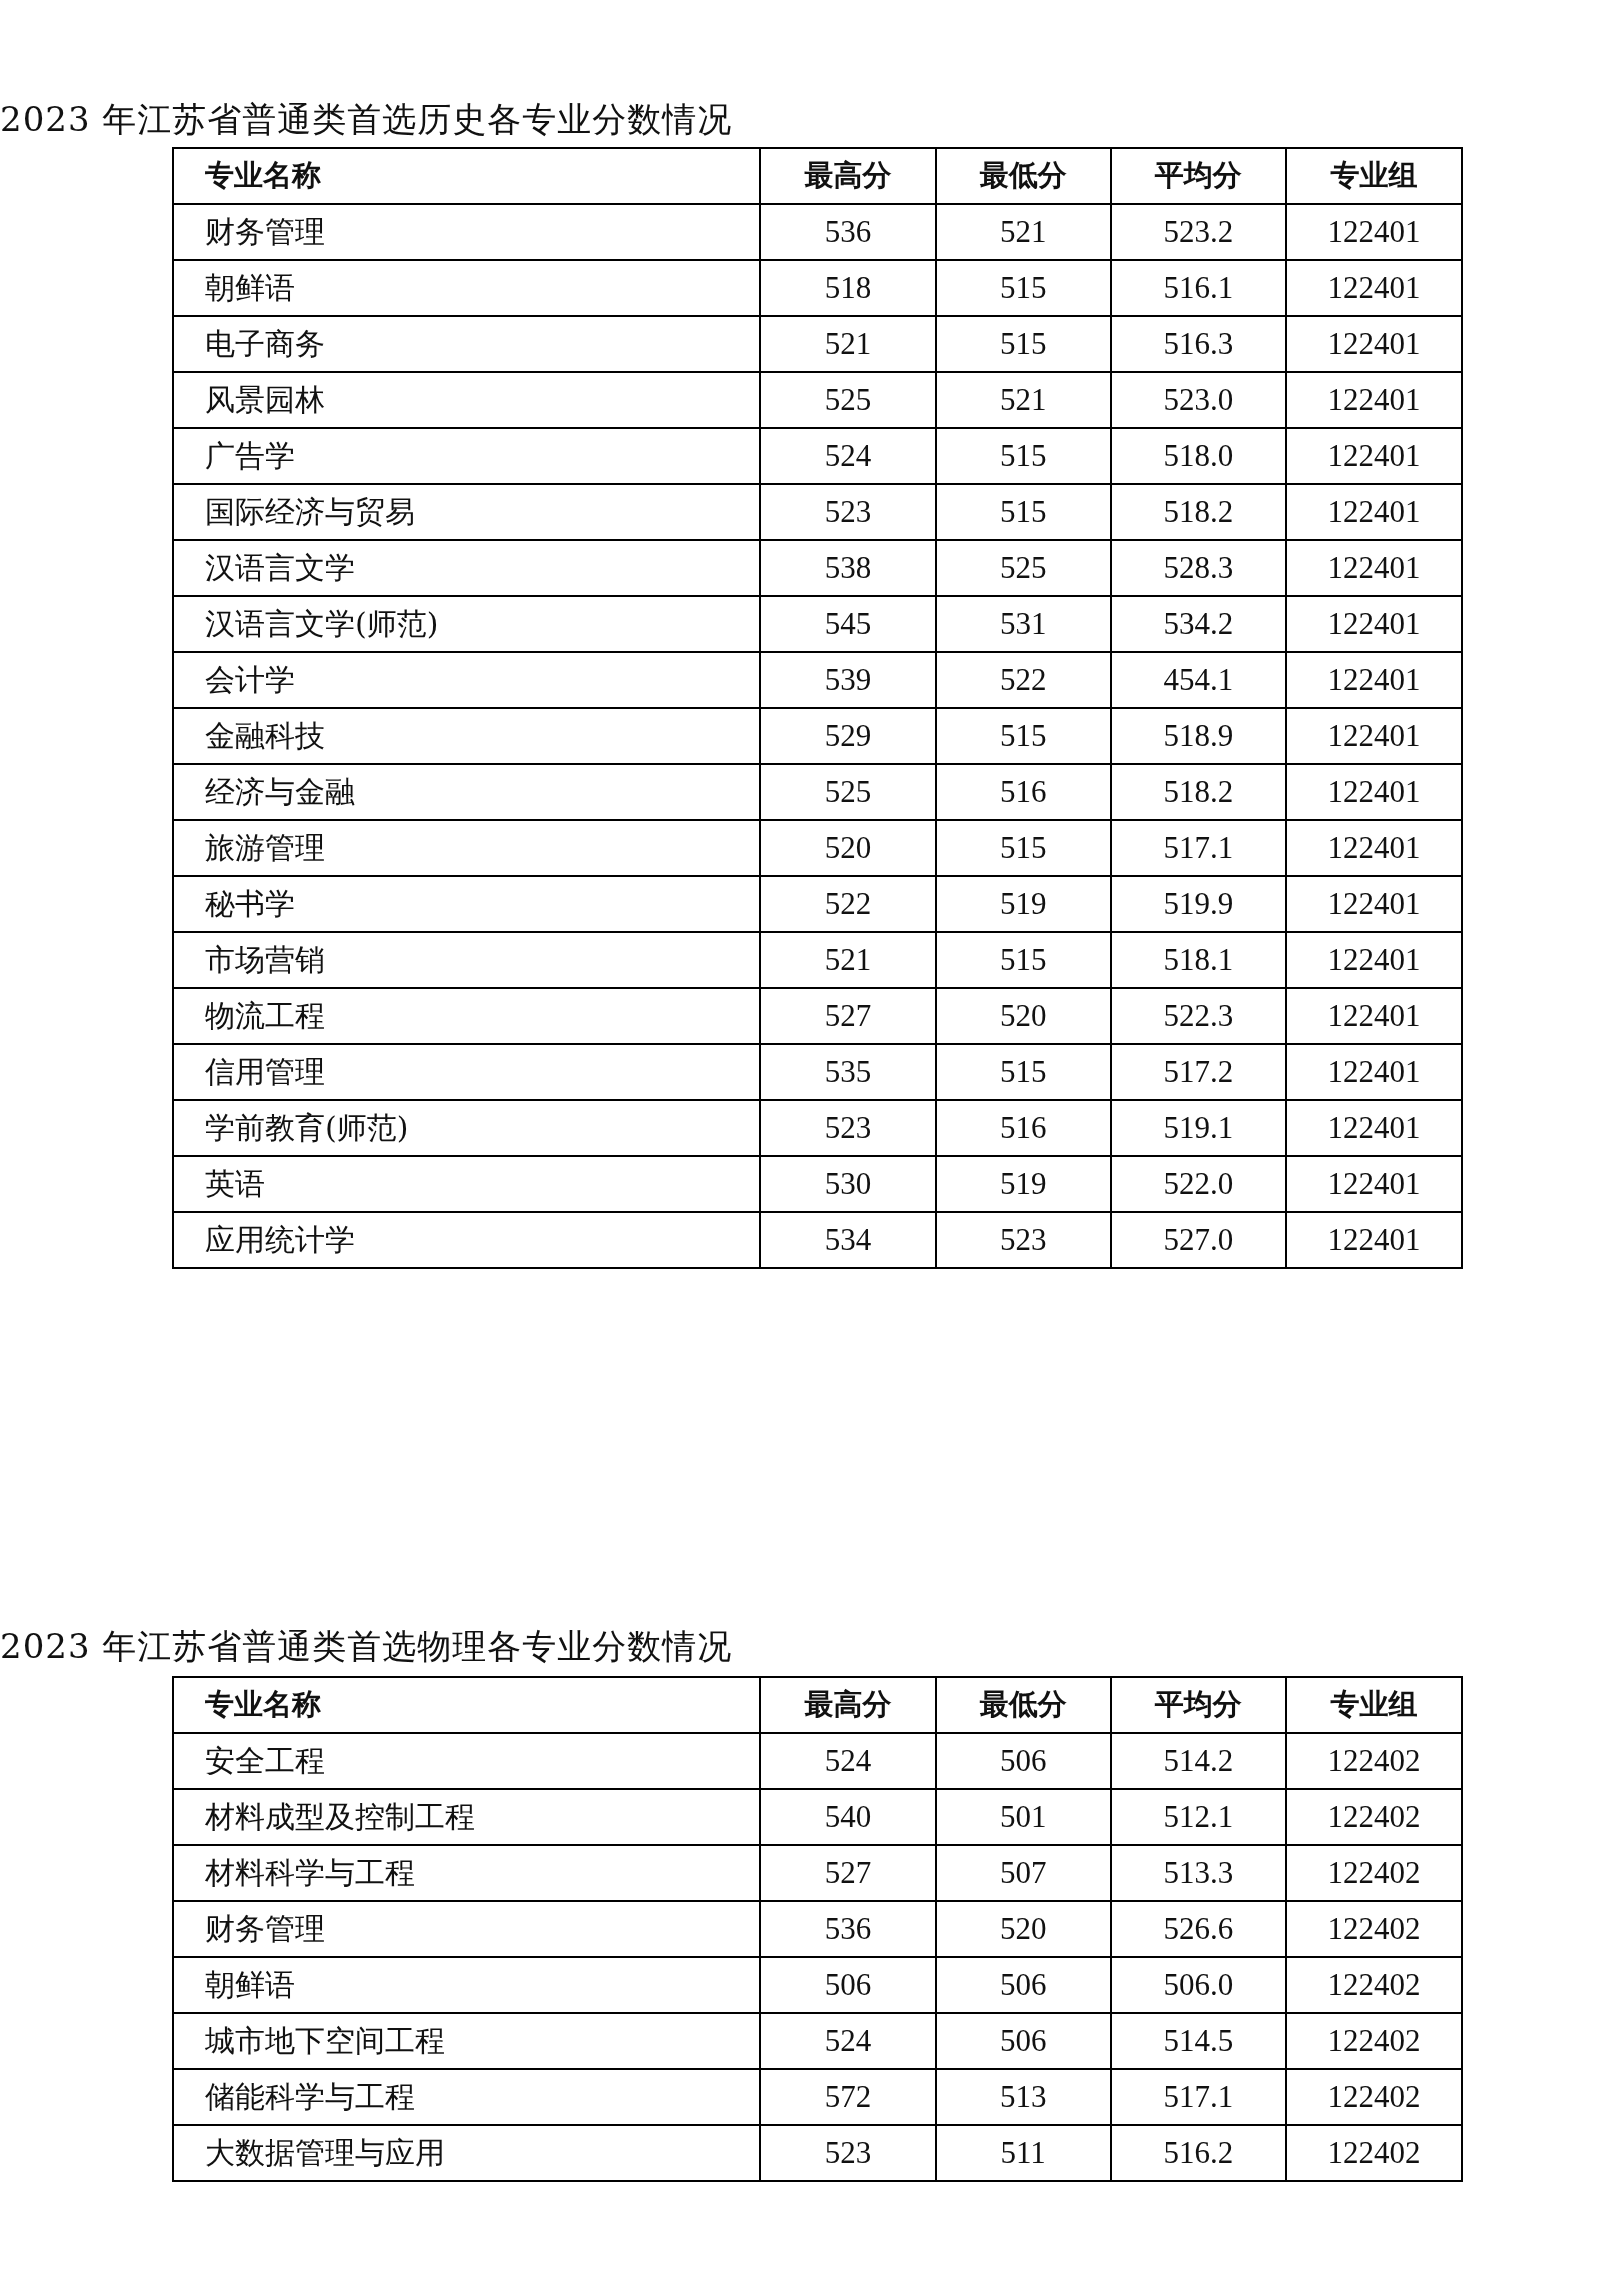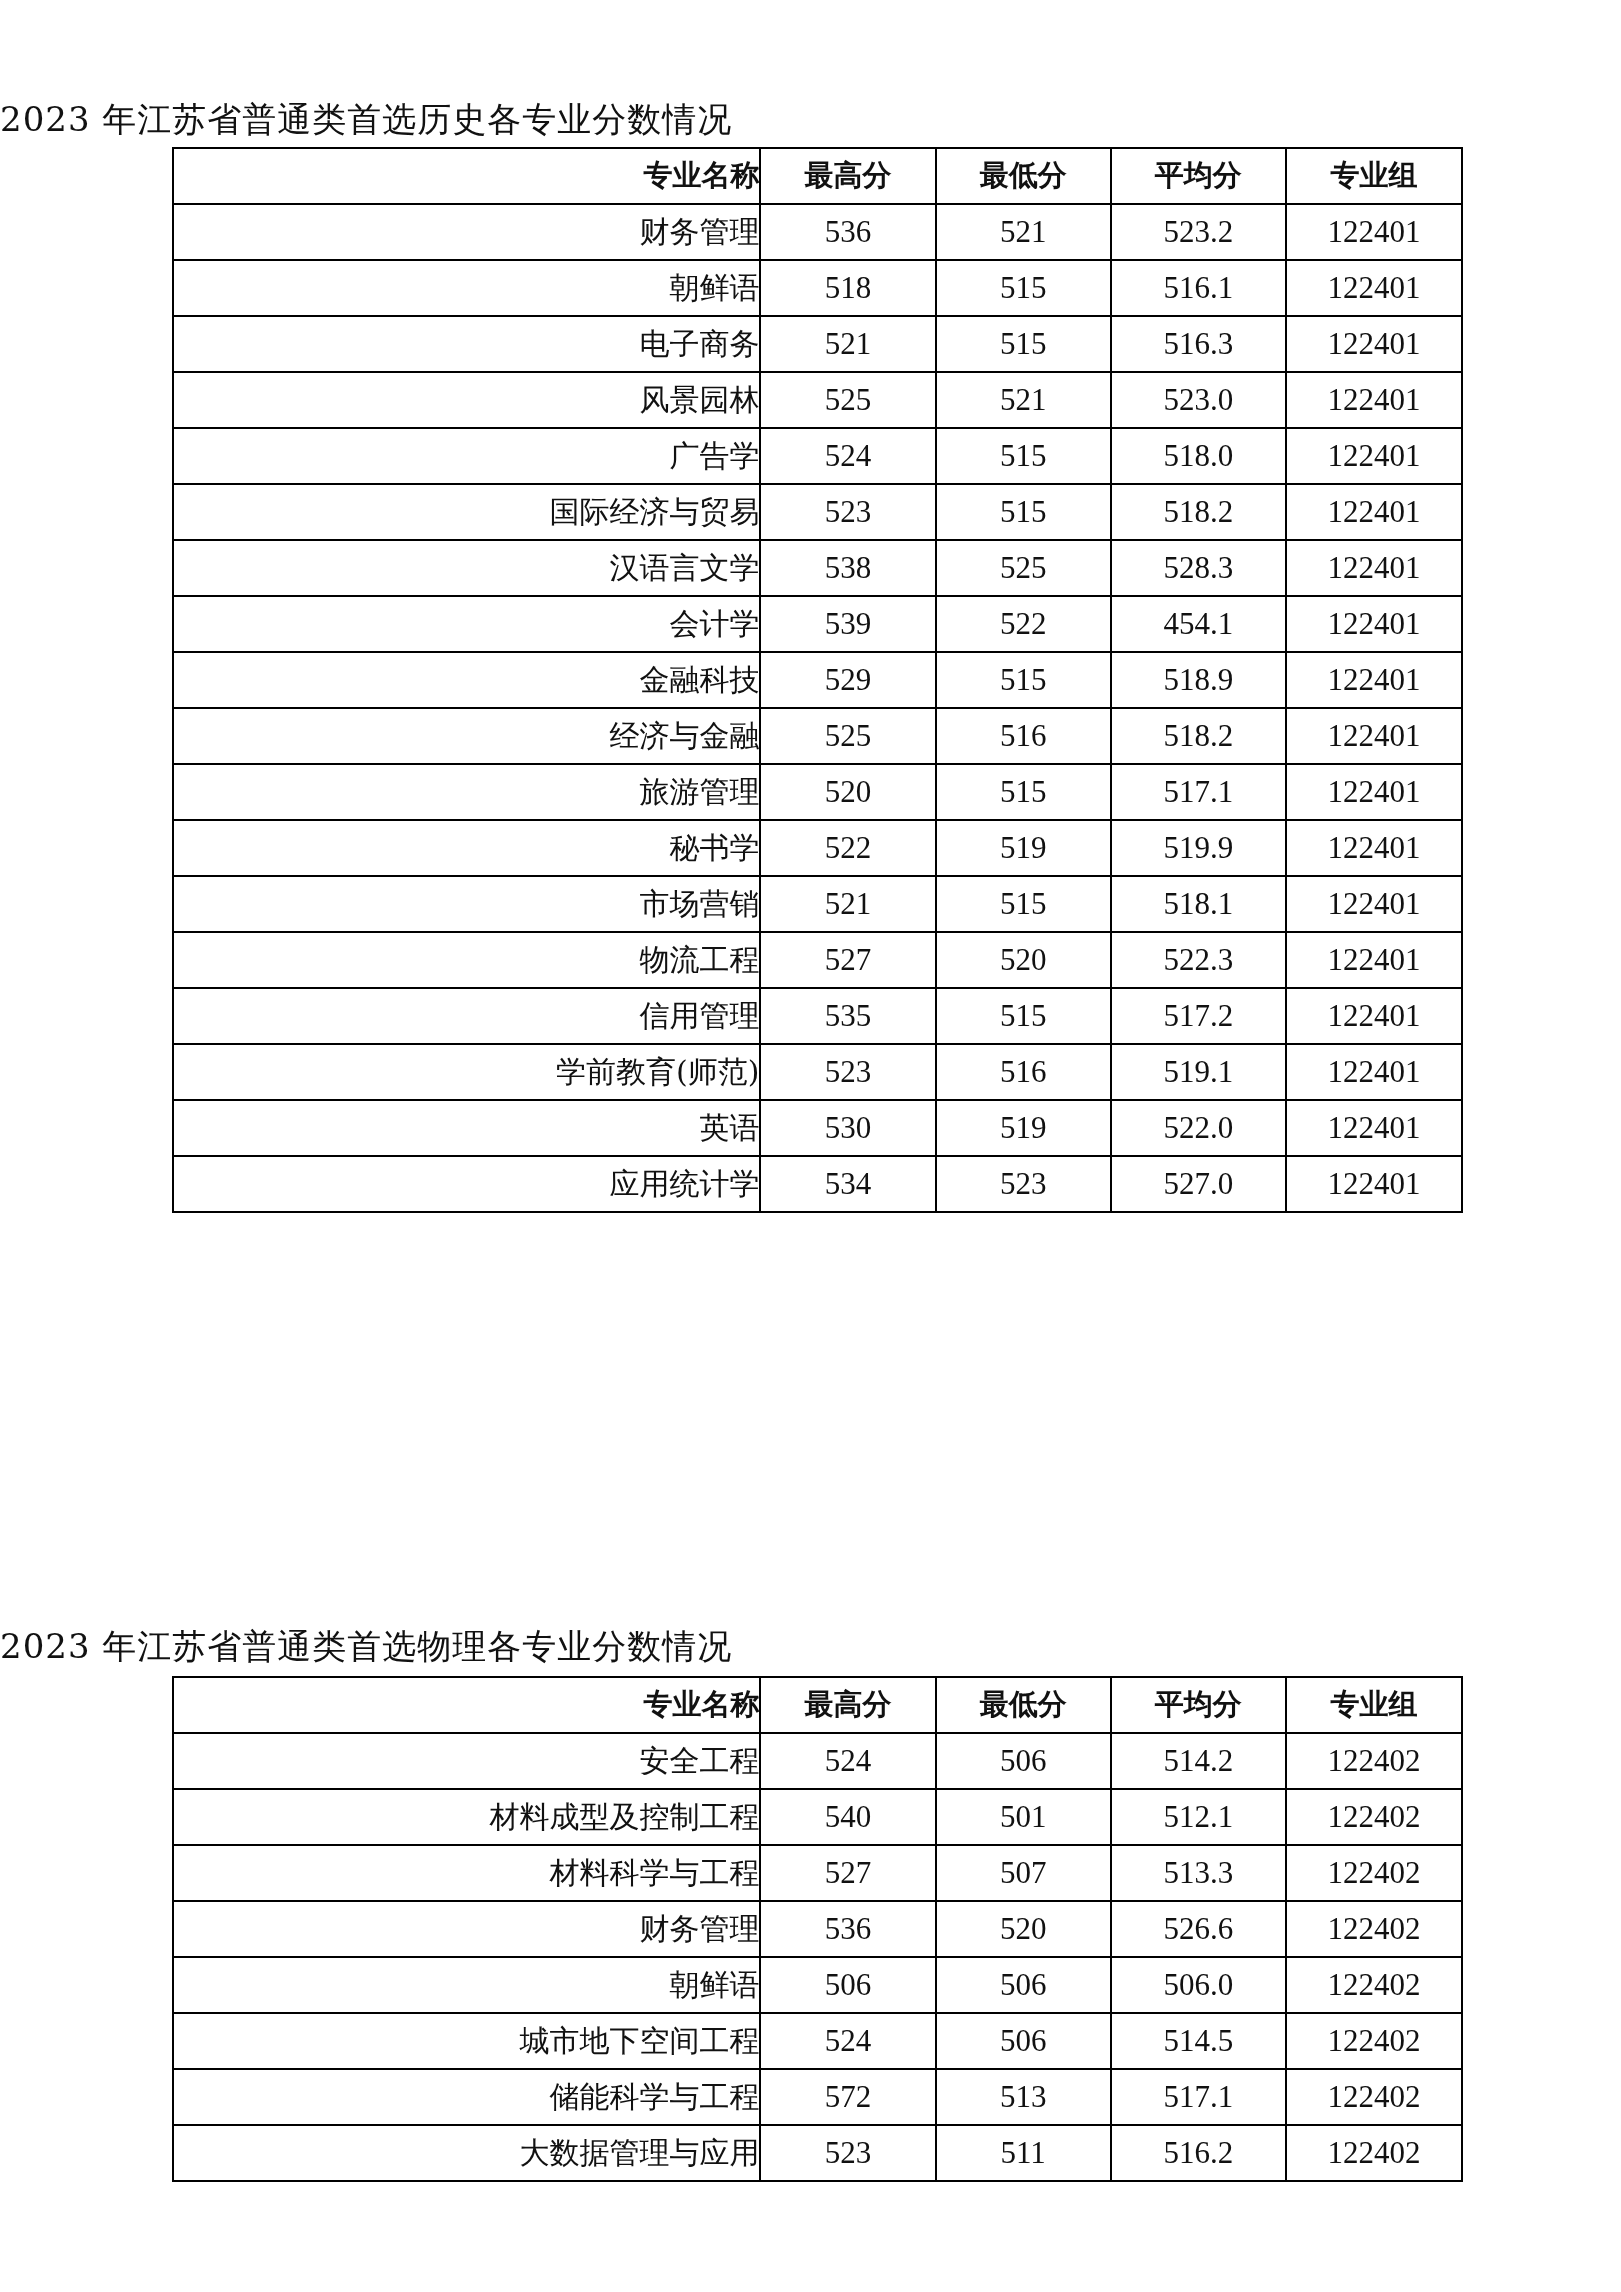--- a/index.html
+++ b/index.html
@@ -5,21 +5,21 @@
   html, body { margin: 0; padding: 0; background: #ffffff; }
   body { width: 1621px; height: 2293px; position: relative; overflow: hidden;
          font-family: "DejaVu Serif", "Liberation Serif", serif; color: #111; }
   .title { position: absolute; left: 0; width: 1621px; text-align: left;
            font-size: 34px; letter-spacing: 1px; line-height: 43px; }
   .tbl { position: absolute; left: 172px; width: 1291px; border-collapse: collapse;
          table-layout: fixed; border: 2.9px solid #000; }
   .tbl td, .tbl th { border: 2px solid #000; height: 54px; padding: 0; font-size: 30px;
                      font-weight: normal; vertical-align: middle; overflow: hidden; white-space: nowrap; }
   .tbl th { font-family: "DejaVu Sans", "Liberation Sans", sans-serif; font-weight: bold; font-size: 29px; }
-  .tbl .c-name { text-align: right; padding-left: 31px; }
+  .tbl .c-name { text-align: left; padding-left: 31px; }
   .tbl .c-num { text-align: center; font-family: "Liberation Serif", "DejaVu Serif", serif; font-size: 31px; }
   .tbl th.c-num { font-family: "DejaVu Sans", "Liberation Sans", sans-serif; font-size: 29px; }
   col.w-name { width: 587px; }
   col.w-col { width: 175px; }
   col.w-last { width: 176px; }
 </style>
 </head>
 <body>
 
 <div class="title" style="top:98px;">2023 年江苏省普通类首选历史各专业分数情况</div>
@@ -84,20 +84,27 @@
         <td class="c-num">122401</td>
       </tr>
       <tr>
         <td class="c-name">汉语言文学</td>
         <td class="c-num">538</td>
         <td class="c-num">525</td>
         <td class="c-num">528.3</td>
         <td class="c-num">122401</td>
       </tr>
       <tr>
+        <td class="c-name">汉语言文学(师范)</td>
+        <td class="c-num">545</td>
+        <td class="c-num">531</td>
+        <td class="c-num">534.2</td>
+        <td class="c-num">122401</td>
+      </tr>
+      <tr>
         <td class="c-name">会计学</td>
         <td class="c-num">539</td>
         <td class="c-num">522</td>
         <td class="c-num">454.1</td>
         <td class="c-num">122401</td>
       </tr>
       <tr>
         <td class="c-name">金融科技</td>
         <td class="c-num">529</td>
         <td class="c-num">515</td>

